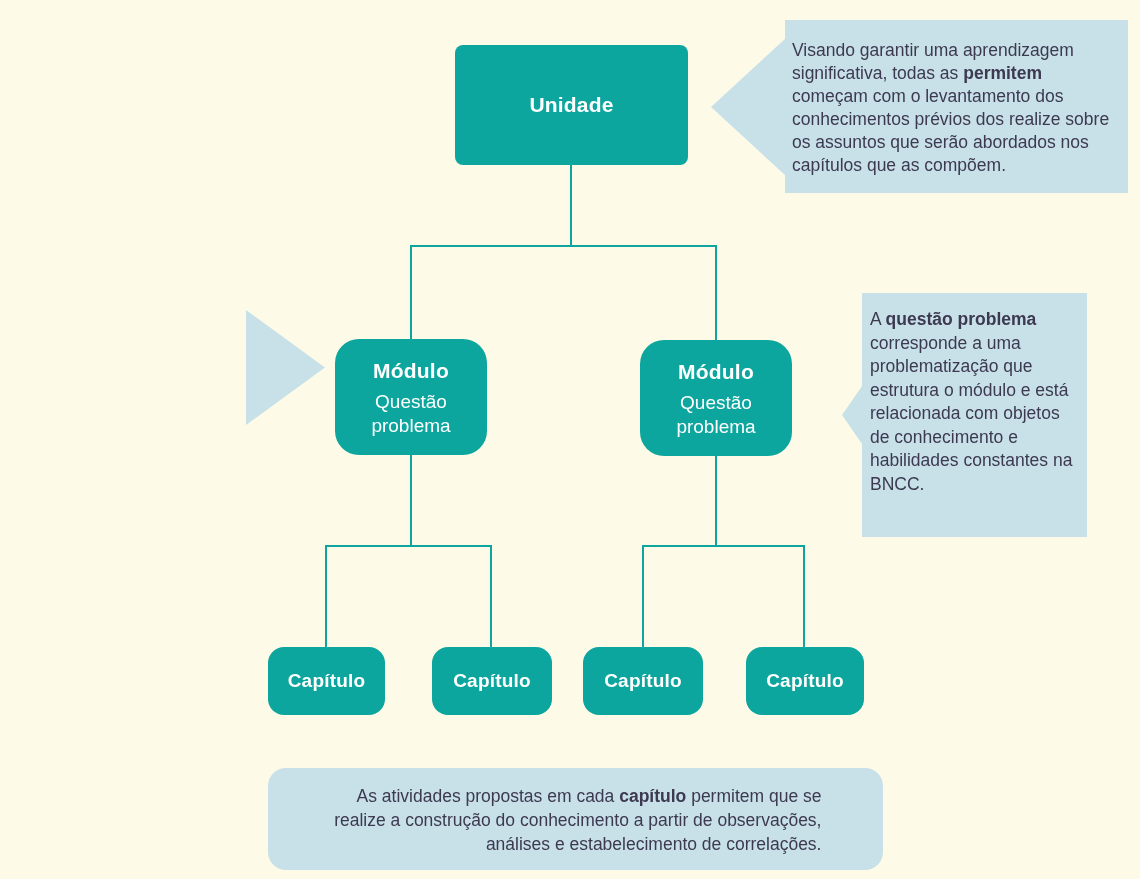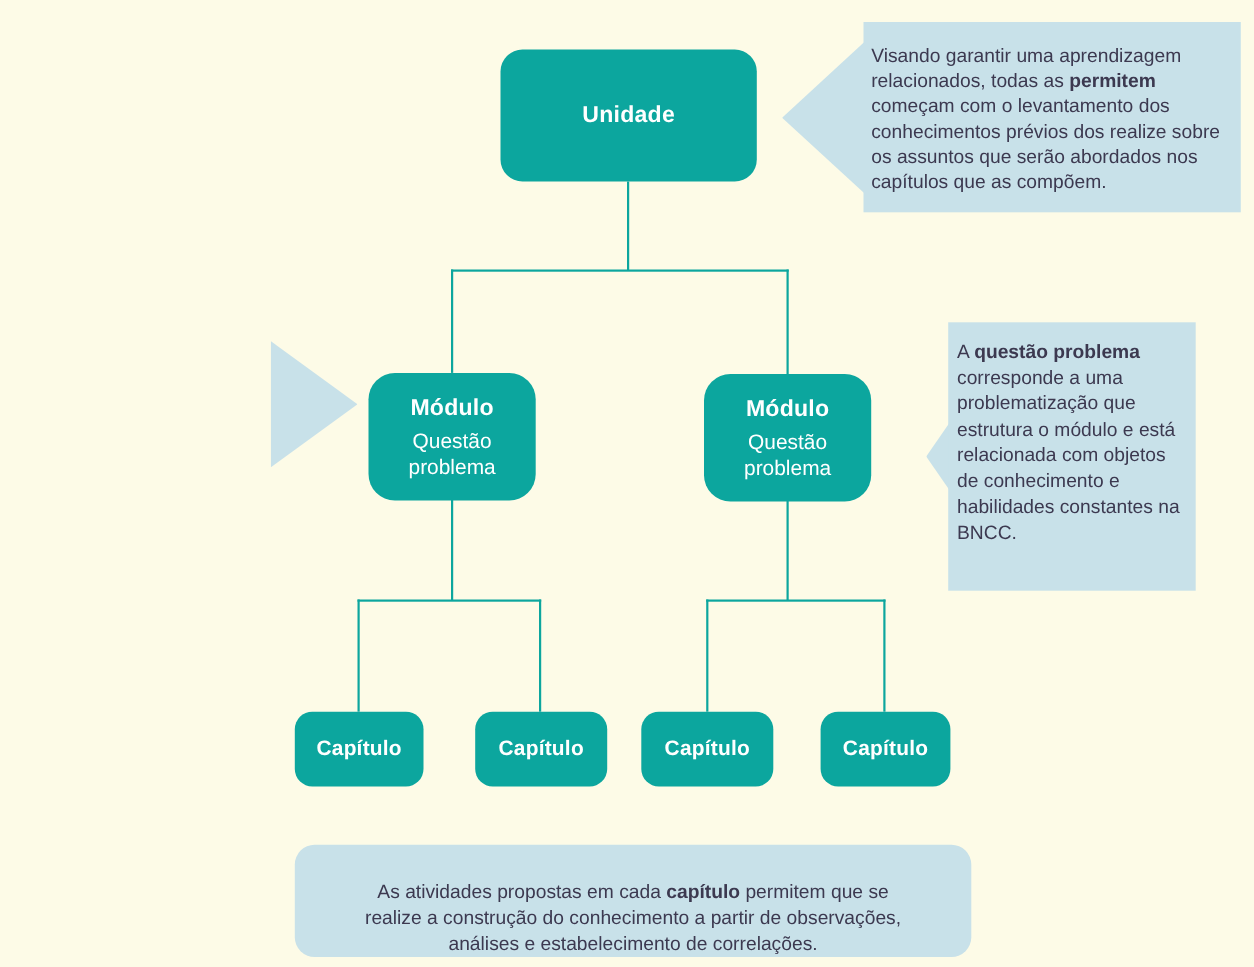--- a/index.html
+++ b/index.html
@@ -18,21 +18,21 @@
     position:absolute;
     background:#0CA69E;
     color:#ffffff;
     display:flex;flex-direction:column;
     align-items:center;justify-content:center;
     text-align:center;
   }
   .node-title{font-weight:700;font-size:21px;letter-spacing:.2px;}
   .node-sub{font-size:19px;font-weight:400;line-height:1.22;margin-top:7px;max-width:104px;}
   .cap .node-title{font-size:19px;}
-  #unidade{left:455px;top:45px;width:233px;height:120px;border-radius:20px;}
+  #unidade{left:455px;top:45px;width:233px;height:120px;border-radius:8px;}
   #modulo-left{left:335px;top:339px;width:152px;height:114px;border-radius:24px;padding-top:2px;}
   #modulo-right{left:640px;top:340px;width:152px;height:114px;border-radius:24px;padding-top:2px;}
   #cap1{left:268px;top:647px;width:117px;height:68px;border-radius:16px;}
   #cap2{left:432px;top:647px;width:120px;height:68px;border-radius:16px;}
   #cap3{left:583px;top:647px;width:120px;height:68px;border-radius:16px;}
   #cap4{left:746px;top:647px;width:118px;height:68px;border-radius:16px;}
   
   .line{position:absolute;background:#0CA69E;}
   
   .callout-rect{
@@ -45,21 +45,21 @@
   .callout-tri{position:absolute;background:#C8E1E9;}
   .tri-left{clip-path:polygon(100% 0,0 50%,100% 100%);}
   .tri-right{clip-path:polygon(0 0,100% 50%,0 100%);}
   #co-top-rect{left:785px;top:20px;width:343px;height:173px;padding:19px 8px 0 7px;}
   #co-top-tri{left:711px;top:38px;width:75px;height:138px;}
   #co-left-rect{left:8px;top:295px;width:239px;height:145px;padding:16px 11px 0 10px;text-align:right;line-height:22.5px;}
   #co-left-tri{left:246px;top:310px;width:79px;height:115px;}
   #co-right-rect{left:862px;top:293px;width:225px;height:244px;padding:15px 6px 0 8px;line-height:23.5px;}
   #co-right-tri{left:842px;top:308px;width:74px;height:214px;}
   #co-bottom{left:268px;top:768px;width:615px;height:102px;border-radius:18px;text-align:center;padding-top:16px;line-height:24px;}
-  #co-bottom .inner{max-width:492px;margin:14px auto;}
+  #co-bottom .inner{max-width:492px;margin:0 auto;text-align:right;}
   .callout-rect b{font-weight:700;}
 </style>
 </head>
 <body>
 
 <div class="stage">
 
   <div class="line" style="left:570px;top:165px;width:2px;height:81px;"></div>
   <div class="line" style="left:410px;top:245px;width:307px;height:2px;"></div>
   <div class="line" style="left:410px;top:245px;width:2px;height:94px;"></div>
@@ -97,21 +97,21 @@
   </div>
   <div class="node cap" id="cap3">
     <div class="node-title">Capítulo</div>
   </div>
   <div class="node cap" id="cap4">
     <div class="node-title">Capítulo</div>
   </div>
 
   <div class="callout-tri tri-left" id="co-top-tri"></div>
   <div class="callout-rect" id="co-top-rect">
-    <span>Visando garantir uma aprendizagem relacionados, todas as </span><b>permitem</b><span> começam com o levantamento dos conhecimentos prévios dos realize sobre os assuntos que serão abordados nos capítulos que as compõem.</span>
+    <span>Visando garantir uma aprendizagem significativa, todas as </span><b>permitem</b><span> começam com o levantamento dos conhecimentos prévios dos realize sobre os assuntos que serão abordados nos capítulos que as compõem.</span>
   </div>
 
   <div class="callout-tri tri-right" id="co-left-tri"></div>
 
   <div class="callout-tri tri-left" id="co-right-tri"></div>
   <div class="callout-rect" id="co-right-rect">
     <span>A </span><b>questão problema</b><span> corresponde a uma problematização que estrutura o módulo e está relacionada com objetos de conhecimento e habilidades constantes na BNCC.</span>
   </div>
 
   <div class="callout-rect" id="co-bottom">

